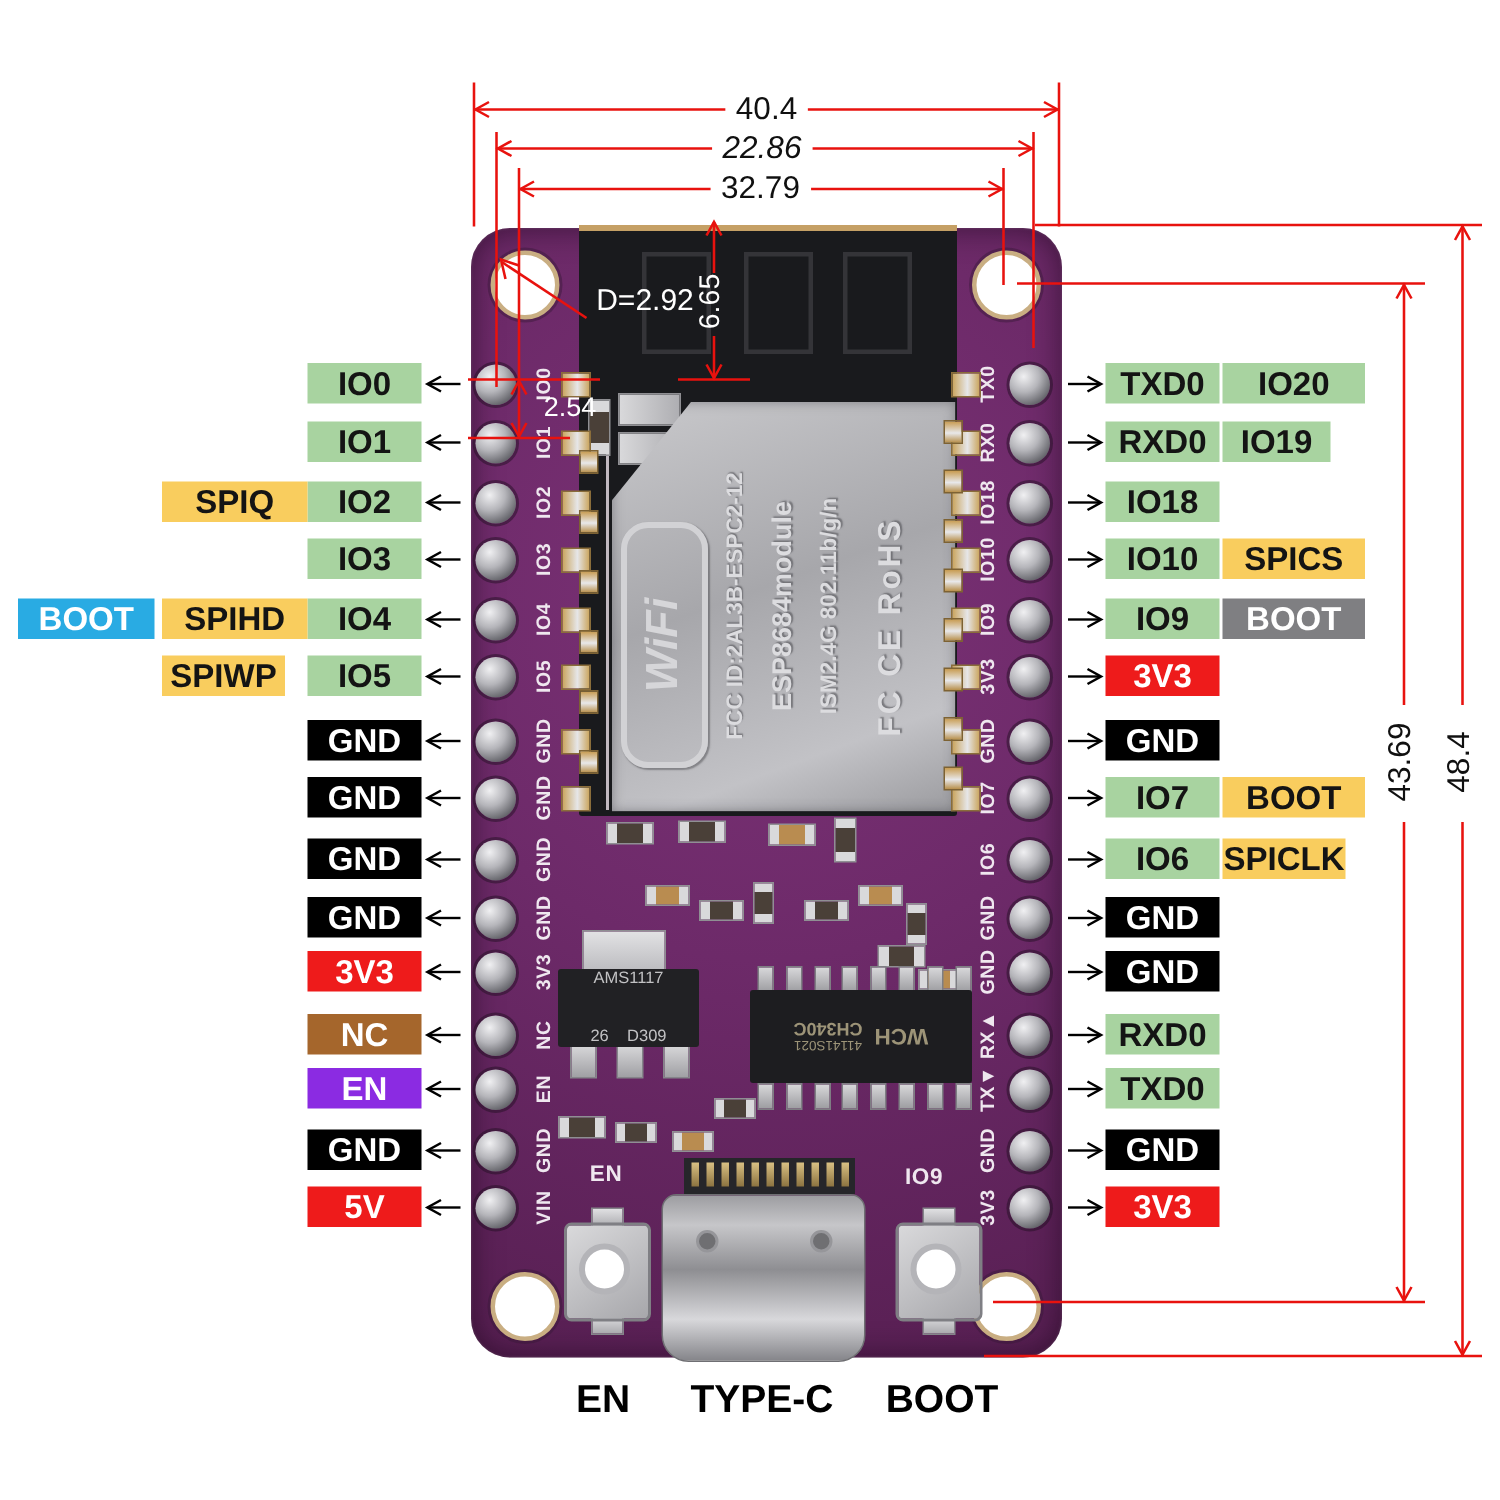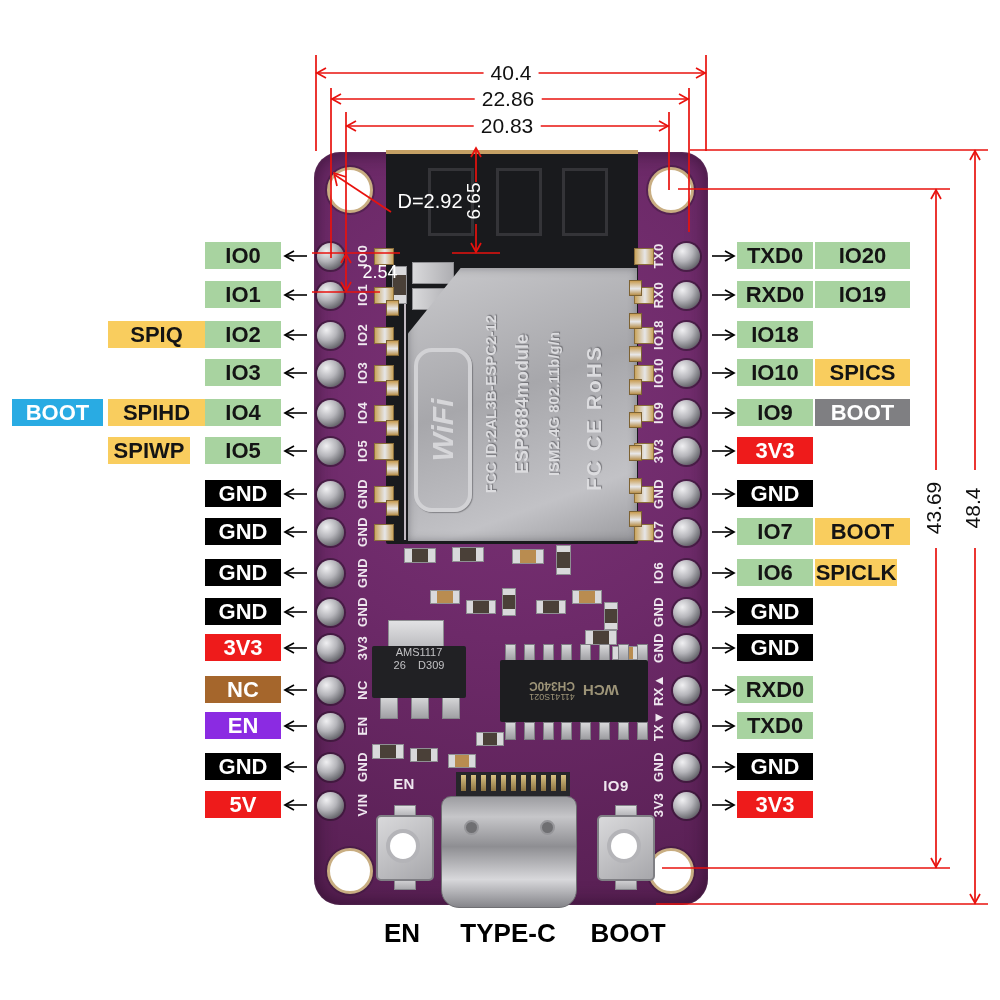--- a/index.html
+++ b/index.html
@@ -48,21 +48,21 @@
   
   .dimlabel{position:absolute;font-size:21px;color:#101010;background:#fff;padding:0 7px;
             transform:translate(-50%,-50%);z-index:7;white-space:nowrap;}
   .dimlabel.rot{transform:translate(-50%,-50%) rotate(-90deg);background:transparent;}
   .dimlabel.onboard{background:transparent;color:#fff;}
   .dimlabel.onboard.rot{font-size:19px;}
   .botlabel{position:absolute;transform:translate(-50%,-50%);font-weight:bold;font-size:26px;color:#000;z-index:7;}
   
   .ams-tab{position:absolute;left:388px;top:620px;width:54px;height:28px;background:linear-gradient(180deg,#e2e2e4,#b9b9bd);border:1px solid #8e8e92;}
   .ams-body{position:absolute;left:372px;top:646px;width:94px;height:52px;background:#212124;border-radius:2px;
-            display:flex;flex-direction:column;align-items:center;justify-content:flex-start;z-index:2;}
+            display:flex;flex-direction:column;align-items:center;justify-content:space-between;z-index:2;}
   .ams-body span{color:#c2c2c4;font-size:11px;line-height:13px;white-space:pre;}
   .ams-leg{position:absolute;width:16px;height:20px;background:linear-gradient(180deg,#d5d5d7,#a0a0a4);border:1px solid #85858a;top:697px;}
   .ch-body{position:absolute;left:500px;top:660px;width:148px;height:62px;background:#1d1d20;border-radius:2px;z-index:2;
            display:flex;align-items:center;justify-content:center;}
   .ch-rot{transform:rotate(180deg);display:flex;align-items:center;gap:8px;color:#9d9478;}
   .ch-rot .nm{display:flex;flex-direction:column;align-items:center;line-height:11px;}
   .ch-rot .serial{font-size:9px;}
   .ch-rot .name{font-size:12px;font-weight:bold;}
   .ch-rot .logo{font-size:15px;font-weight:bold;}
   .dip-pin{position:absolute;width:9px;height:16px;background:linear-gradient(180deg,#d8d8da,#9d9da1);border:1px solid #7e7e83;}
@@ -256,22 +256,22 @@
       <line x1="936" y1="548" x2="936" y2="868" stroke="#e8120e" stroke-width="1.7"></line>
       <path d="M 931 199 L 936 190 L 941 199" stroke="#e8120e" stroke-width="1.7" fill="none"></path>
       <path d="M 931 858 L 936 867 L 941 858" stroke="#e8120e" stroke-width="1.7" fill="none"></path>
       <line x1="975" y1="150" x2="975" y2="470" stroke="#e8120e" stroke-width="1.7"></line>
       <line x1="975" y1="548" x2="975" y2="904" stroke="#e8120e" stroke-width="1.7"></line>
       <path d="M 970 160 L 975 151 L 980 160" stroke="#e8120e" stroke-width="1.7" fill="none"></path>
       <path d="M 970 894 L 975 903 L 980 894" stroke="#e8120e" stroke-width="1.7" fill="none"></path>
     </svg>
 
   <span class="dimlabel" style="left:511px;top:73px;">40.4</span>
-  <span class="dimlabel" style="left:508px;top:99px;">22.86</span>
-  <span class="dimlabel" style="left:507px;top:126px;">20.83</span>
+  <span class="dimlabel" style="left:508px;top:99px;font-style:italic;">22.86</span>
+  <span class="dimlabel" style="left:507px;top:126px;">32.79</span>
   <span class="dimlabel onboard" style="left:430px;top:201px;font-size:20px;">D=2.92</span>
   <span class="dimlabel onboard rot" style="left:474px;top:201px;">6.65</span>
   <span class="dimlabel onboard" style="left:364px;top:272px;font-size:18px;margin-left:16px;">2.54</span>
   <span class="dimlabel rot" style="left:934px;top:508px;">43.69</span>
   <span class="dimlabel rot" style="left:973px;top:508px;">48.4</span>
 
   <span class="botlabel" style="left:402px;top:933px;">EN</span>
   <span class="botlabel" style="left:508px;top:933px;">TYPE-C</span>
   <span class="botlabel" style="left:628px;top:933px;">BOOT</span>
 <div class="lbl t-io" style="left:205px;top:242px;width:76px;">IO0</div>
@@ -330,21 +330,21 @@
     <span class="silk" style="left:362px;top:767px;">GND</span>
     <div class="lbl t-power" style="left:205px;top:791px;width:76px;">5V</div>
     <div class="pin" style="left:316.5px;top:791.5px;"></div>
     <span class="silk" style="left:362px;top:805px;">VIN</span>
     <div class="lbl t-io" style="left:737px;top:242px;width:76px;">TXD0</div>
     <div class="lbl t-io" style="left:815px;top:242px;width:95px;">IO20</div>
     <div class="pin" style="left:672.5px;top:242.5px;"></div>
     <span class="silk" style="left:658px;top:256px;">TX0</span>
     <div class="pad" style="left:634px;top:248px;"></div>
     <div class="lbl t-io" style="left:737px;top:281px;width:76px;">RXD0</div>
-    <div class="lbl t-io" style="left:815px;top:281px;width:95px;">IO19</div>
+    <div class="lbl t-io" style="left:815px;top:281px;width:72px;">IO19</div>
     <div class="pin" style="left:672.5px;top:281.5px;"></div>
     <span class="silk" style="left:658px;top:295px;">RX0</span>
     <div class="pad" style="left:634px;top:287px;"></div>
     <div class="lbl t-io" style="left:737px;top:321px;width:76px;">IO18</div>
     <div class="pin" style="left:672.5px;top:321.5px;"></div>
     <span class="silk" style="left:658px;top:335px;">IO18</span>
     <div class="pad" style="left:634px;top:327px;"></div>
     <div class="lbl t-io" style="left:737px;top:359px;width:76px;">IO10</div>
     <div class="lbl t-spi" style="left:815px;top:359px;width:95px;">SPICS</div>
     <div class="pin" style="left:672.5px;top:359.5px;"></div>

